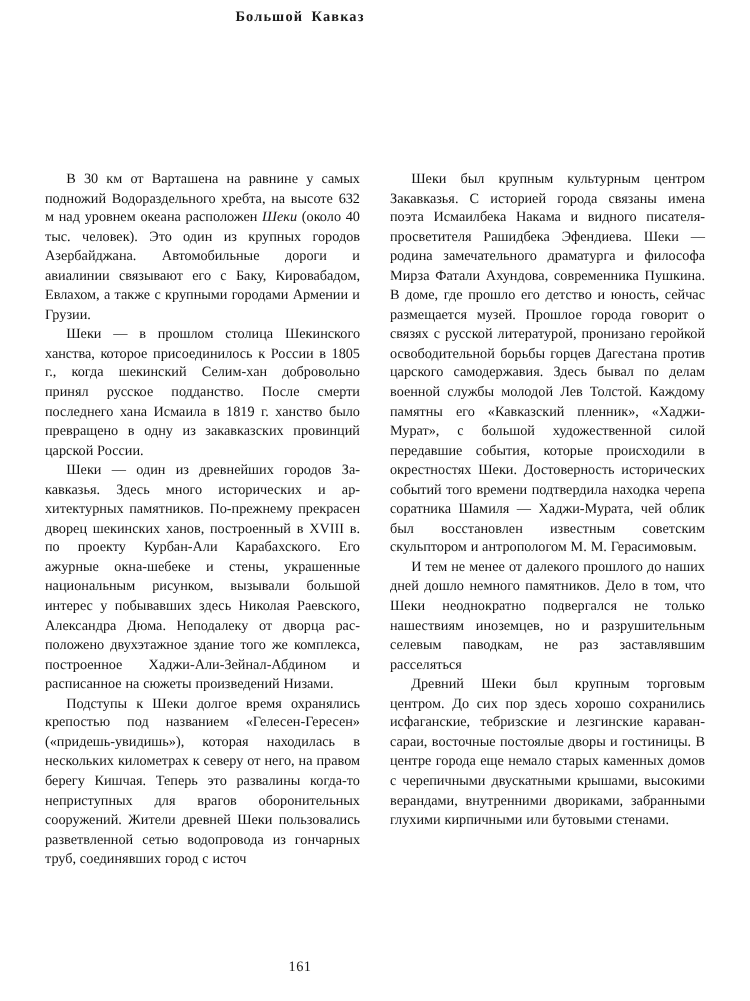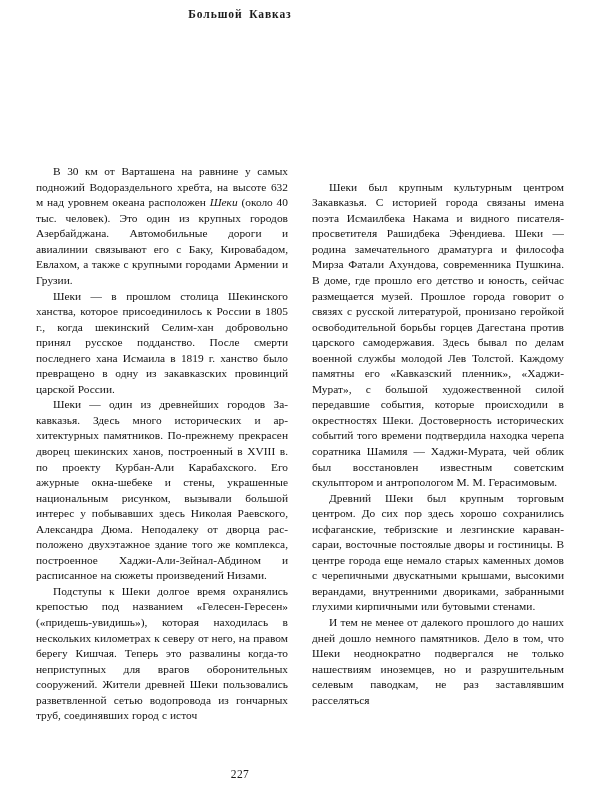--- a/index.html
+++ b/index.html
@@ -42,21 +42,21 @@
 
   
   .columns {
     position: absolute;
     top: 136px;
     left: 36px;
     width: 528px;
     height: 616px;
     display: flex;
     justify-content: space-between;
-    align-items: center;
+    align-items: flex-start;
   }
 
   .column {
     width: 252px;
     box-sizing: border-box;
   }
 
   .column p {
     margin: 0;
     font-size: 11.4px;
@@ -100,21 +100,21 @@
 
     <div class="column">
       <p><span>В 30 км от Варташена на равнине у самых подножий Водораздельного хребта, на высоте 632 м над уровнем океана располо­жен </span><i>Шеки</i><span> (около 40 тыс. человек). Это один из крупных городов Азербайджана. Автомобильные дороги и авиалинии свя­зывают его с Баку, Кировабадом, Евлахом, а также с крупными городами Армении и Грузии.</span></p>
       <p>Шеки — в прошлом столица Шекинско­го ханства, которое присоединилось к Рос­сии в 1805 г., когда шекинский Селим-хан добровольно принял русское подданство. После смерти последнего хана Исмаила в 1819 г. ханство было превращено в одну из закавказских провинций царской Рос­сии.</p>
       <p>Шеки — один из древнейших городов За­кавказья. Здесь много исторических и ар­хитектурных памятников. По-прежнему прекрасен дворец шекинских ханов, по­строенный в XVIII в. по проекту Курбан-Али Карабахского. Его ажурные окна-ше­беке и стены, украшенные национальным рисунком, вызывали большой интерес у по­бывавших здесь Николая Раевского, Алек­сандра Дюма. Неподалеку от дворца рас­положено двухэтажное здание того же комплекса, построенное Хаджи-Али-Зей­нал-Абдином и расписанное на сюжеты произведений Низами.</p>
       <p>Подступы к Шеки долгое время охраня­лись крепостью под названием «Гелесен-Гересен» («придешь-увидишь»), которая находилась в нескольких километрах к се­веру от него, на правом берегу Кишчая. Теперь это развалины когда-то неприступ­ных для врагов оборонительных сооруже­ний. Жители древней Шеки пользовались разветвленной сетью водопровода из гон­чарных труб, соединявших город с источ­</p>
     </div>
 
     <div class="column">
       <p>Шеки был крупным культурным цент­ром Закавказья. С историей города связа­ны имена поэта Исмаилбека Накама и видного писателя-просветителя Рашидбека Эфендиева. Шеки — родина замечательного драматурга и философа Мирза Фатали Ахундова, современника Пушкина. В доме, где прошло его детство и юность, сейчас размещается музей. Прошлое города гово­рит о связях с русской литературой, про­низано геройкой освободительной борьбы горцев Дагестана против царского самодер­жавия. Здесь бывал по делам военной служ­бы молодой Лев Толстой. Каждому памят­ны его «Кавказский пленник», «Хаджи-Мурат», с большой художественной силой передавшие события, которые происходи­ли в окрестностях Шеки. Достоверность исторических событий того времени под­твердила находка черепа соратника Шами­ля — Хаджи-Мурата, чей облик был восста­новлен известным советским скульптором и антропологом М. М. Герасимовым.</p>
+      <p>И тем не менее от далекого прошлого до наших дней дошло немного памятни­ков. Дело в том, что Шеки неоднократно подвергался не только нашествиям ино­земцев, но и разрушительным селевым па­водкам, не раз заставлявшим расселяться</p>
       <p>Древний Шеки был крупным торговым центром. До сих пор здесь хорошо сохра­нились исфаганские, тебризские и лезгин­ские караван-сараи, восточные постоялые дворы и гостиницы. В центре города еще немало старых каменных домов с черепич­ными двускатными крышами, высокими верандами, внутренними двориками, за­бранными глухими кирпичными или буто­выми стенами.</p>
-      <p>И тем не менее от далекого прошлого до наших дней дошло немного памятни­ков. Дело в том, что Шеки неоднократно подвергался не только нашествиям ино­земцев, но и разрушительным селевым па­водкам, не раз заставлявшим расселяться</p>
     </div>
 
   </div>
 
-  <div class="folio">227</div>
+  <div class="folio">161</div>
 
 </div>
 
 </body></html>

